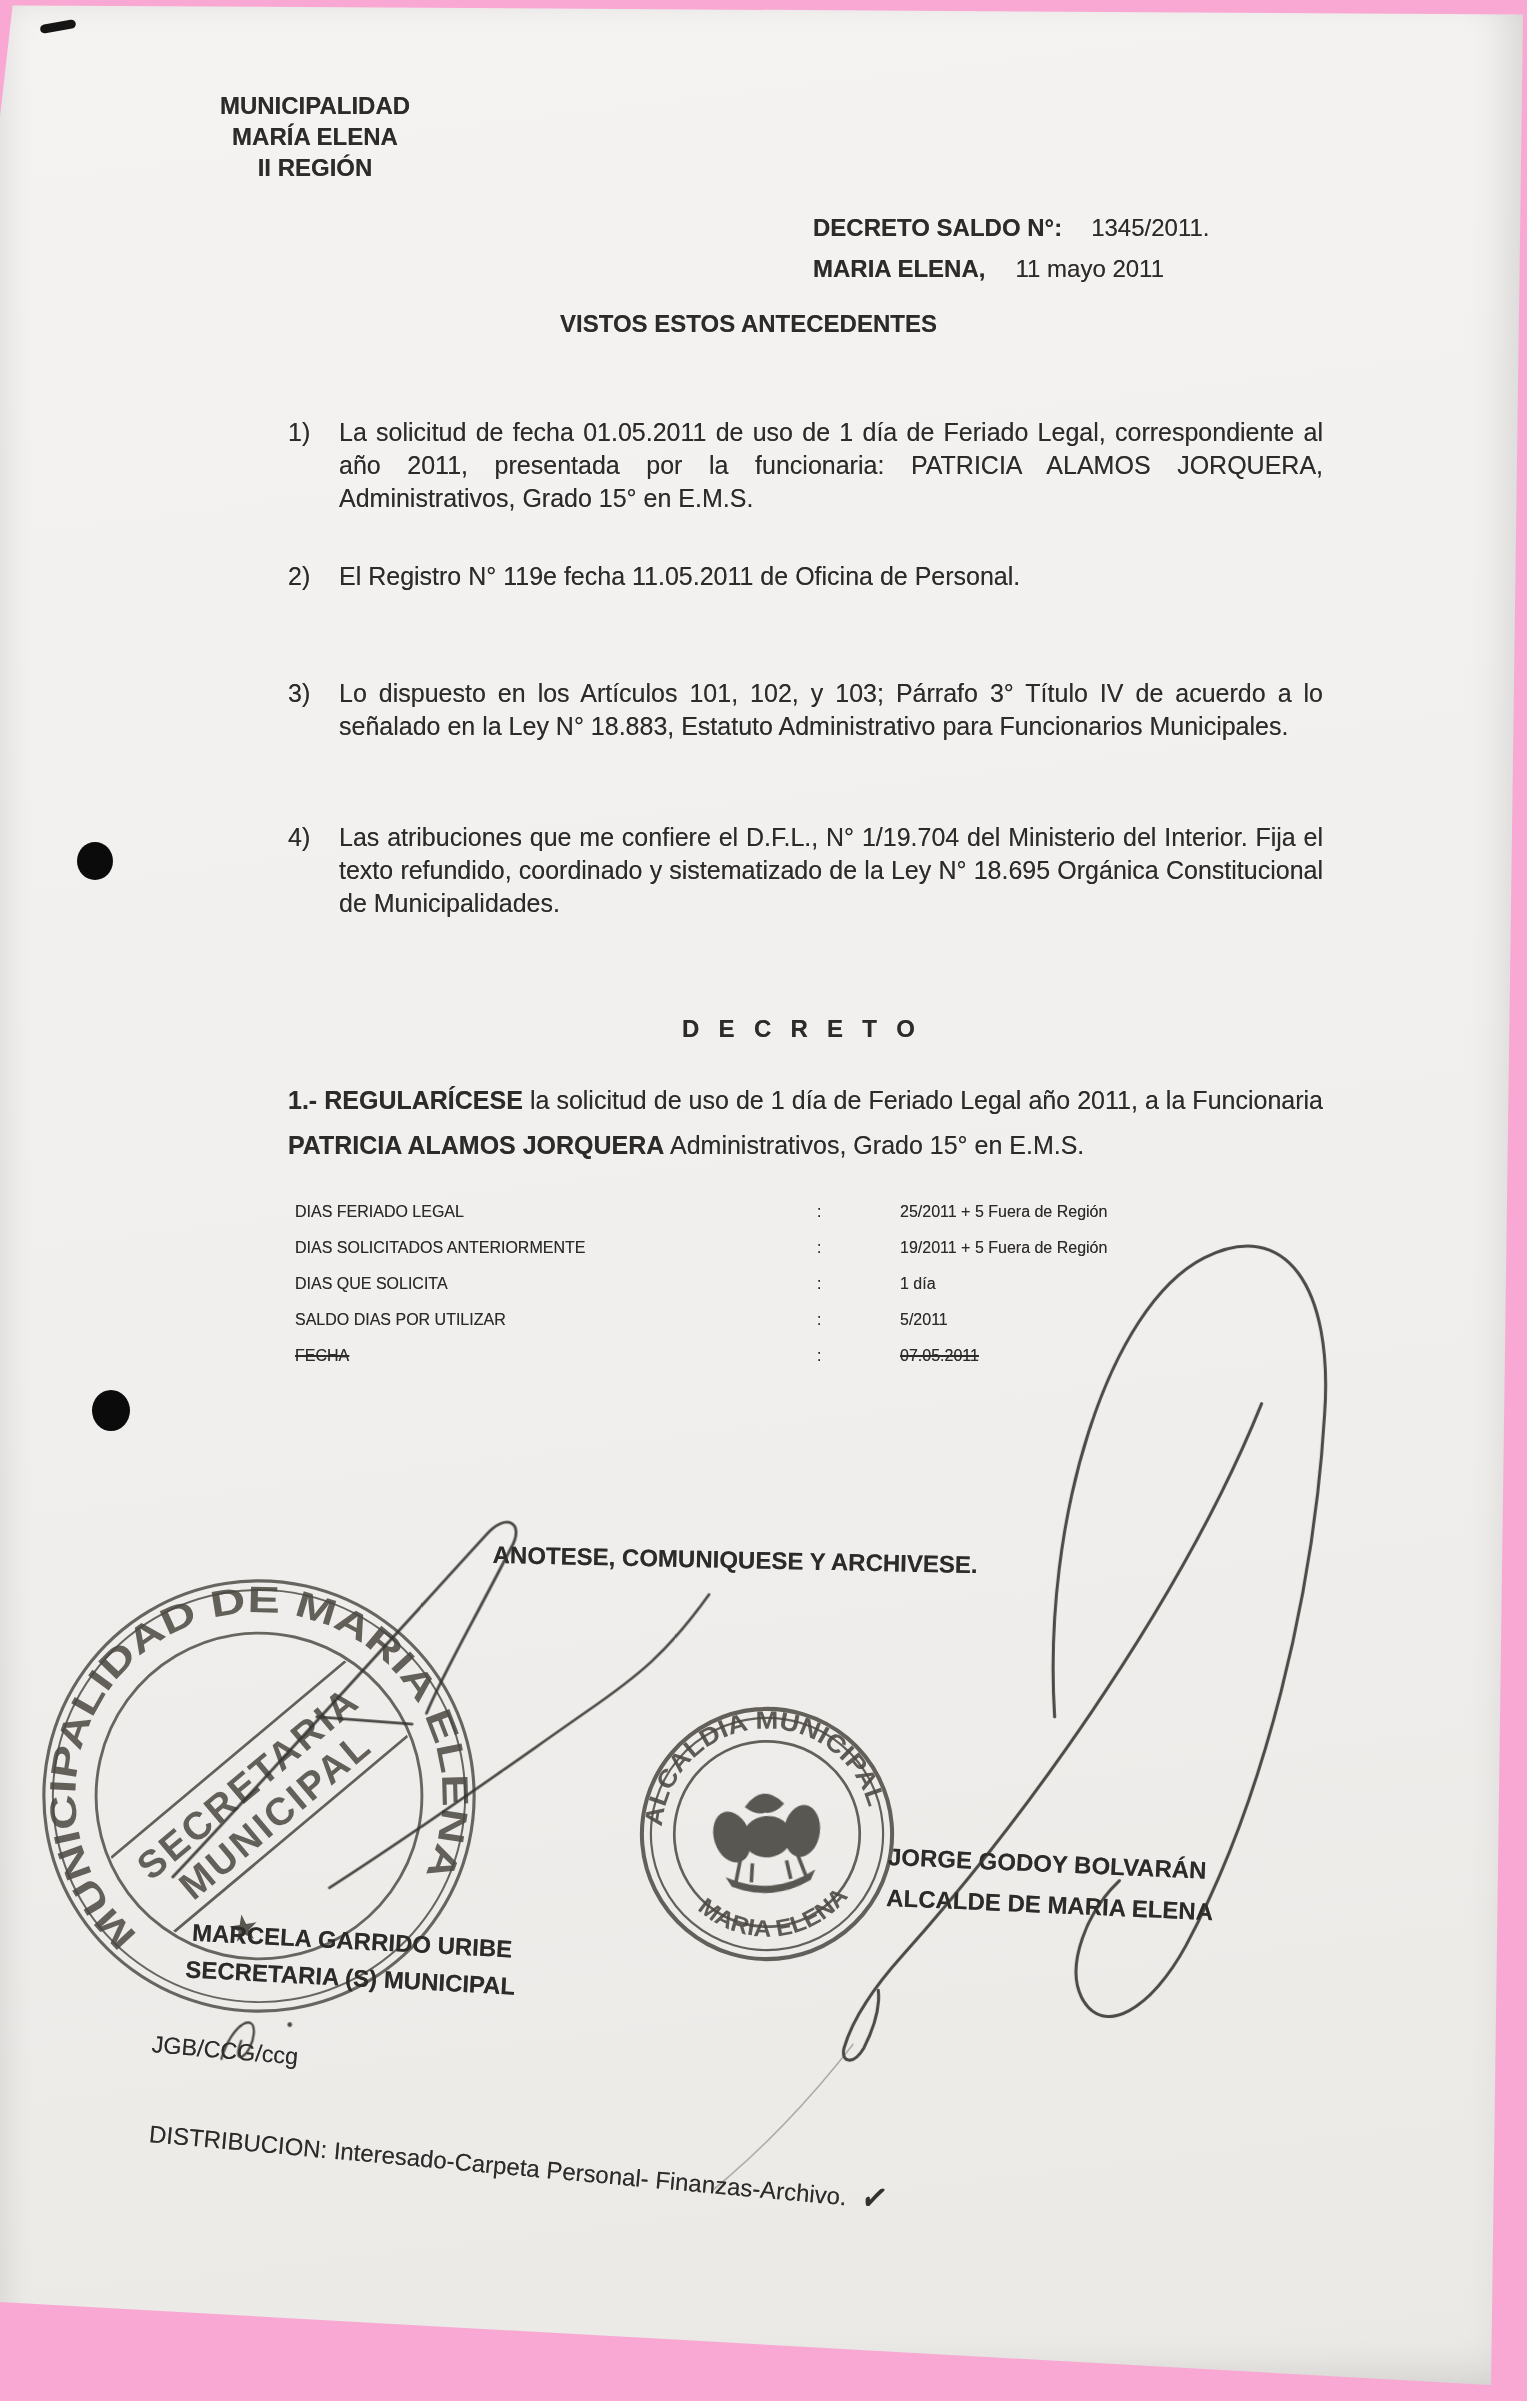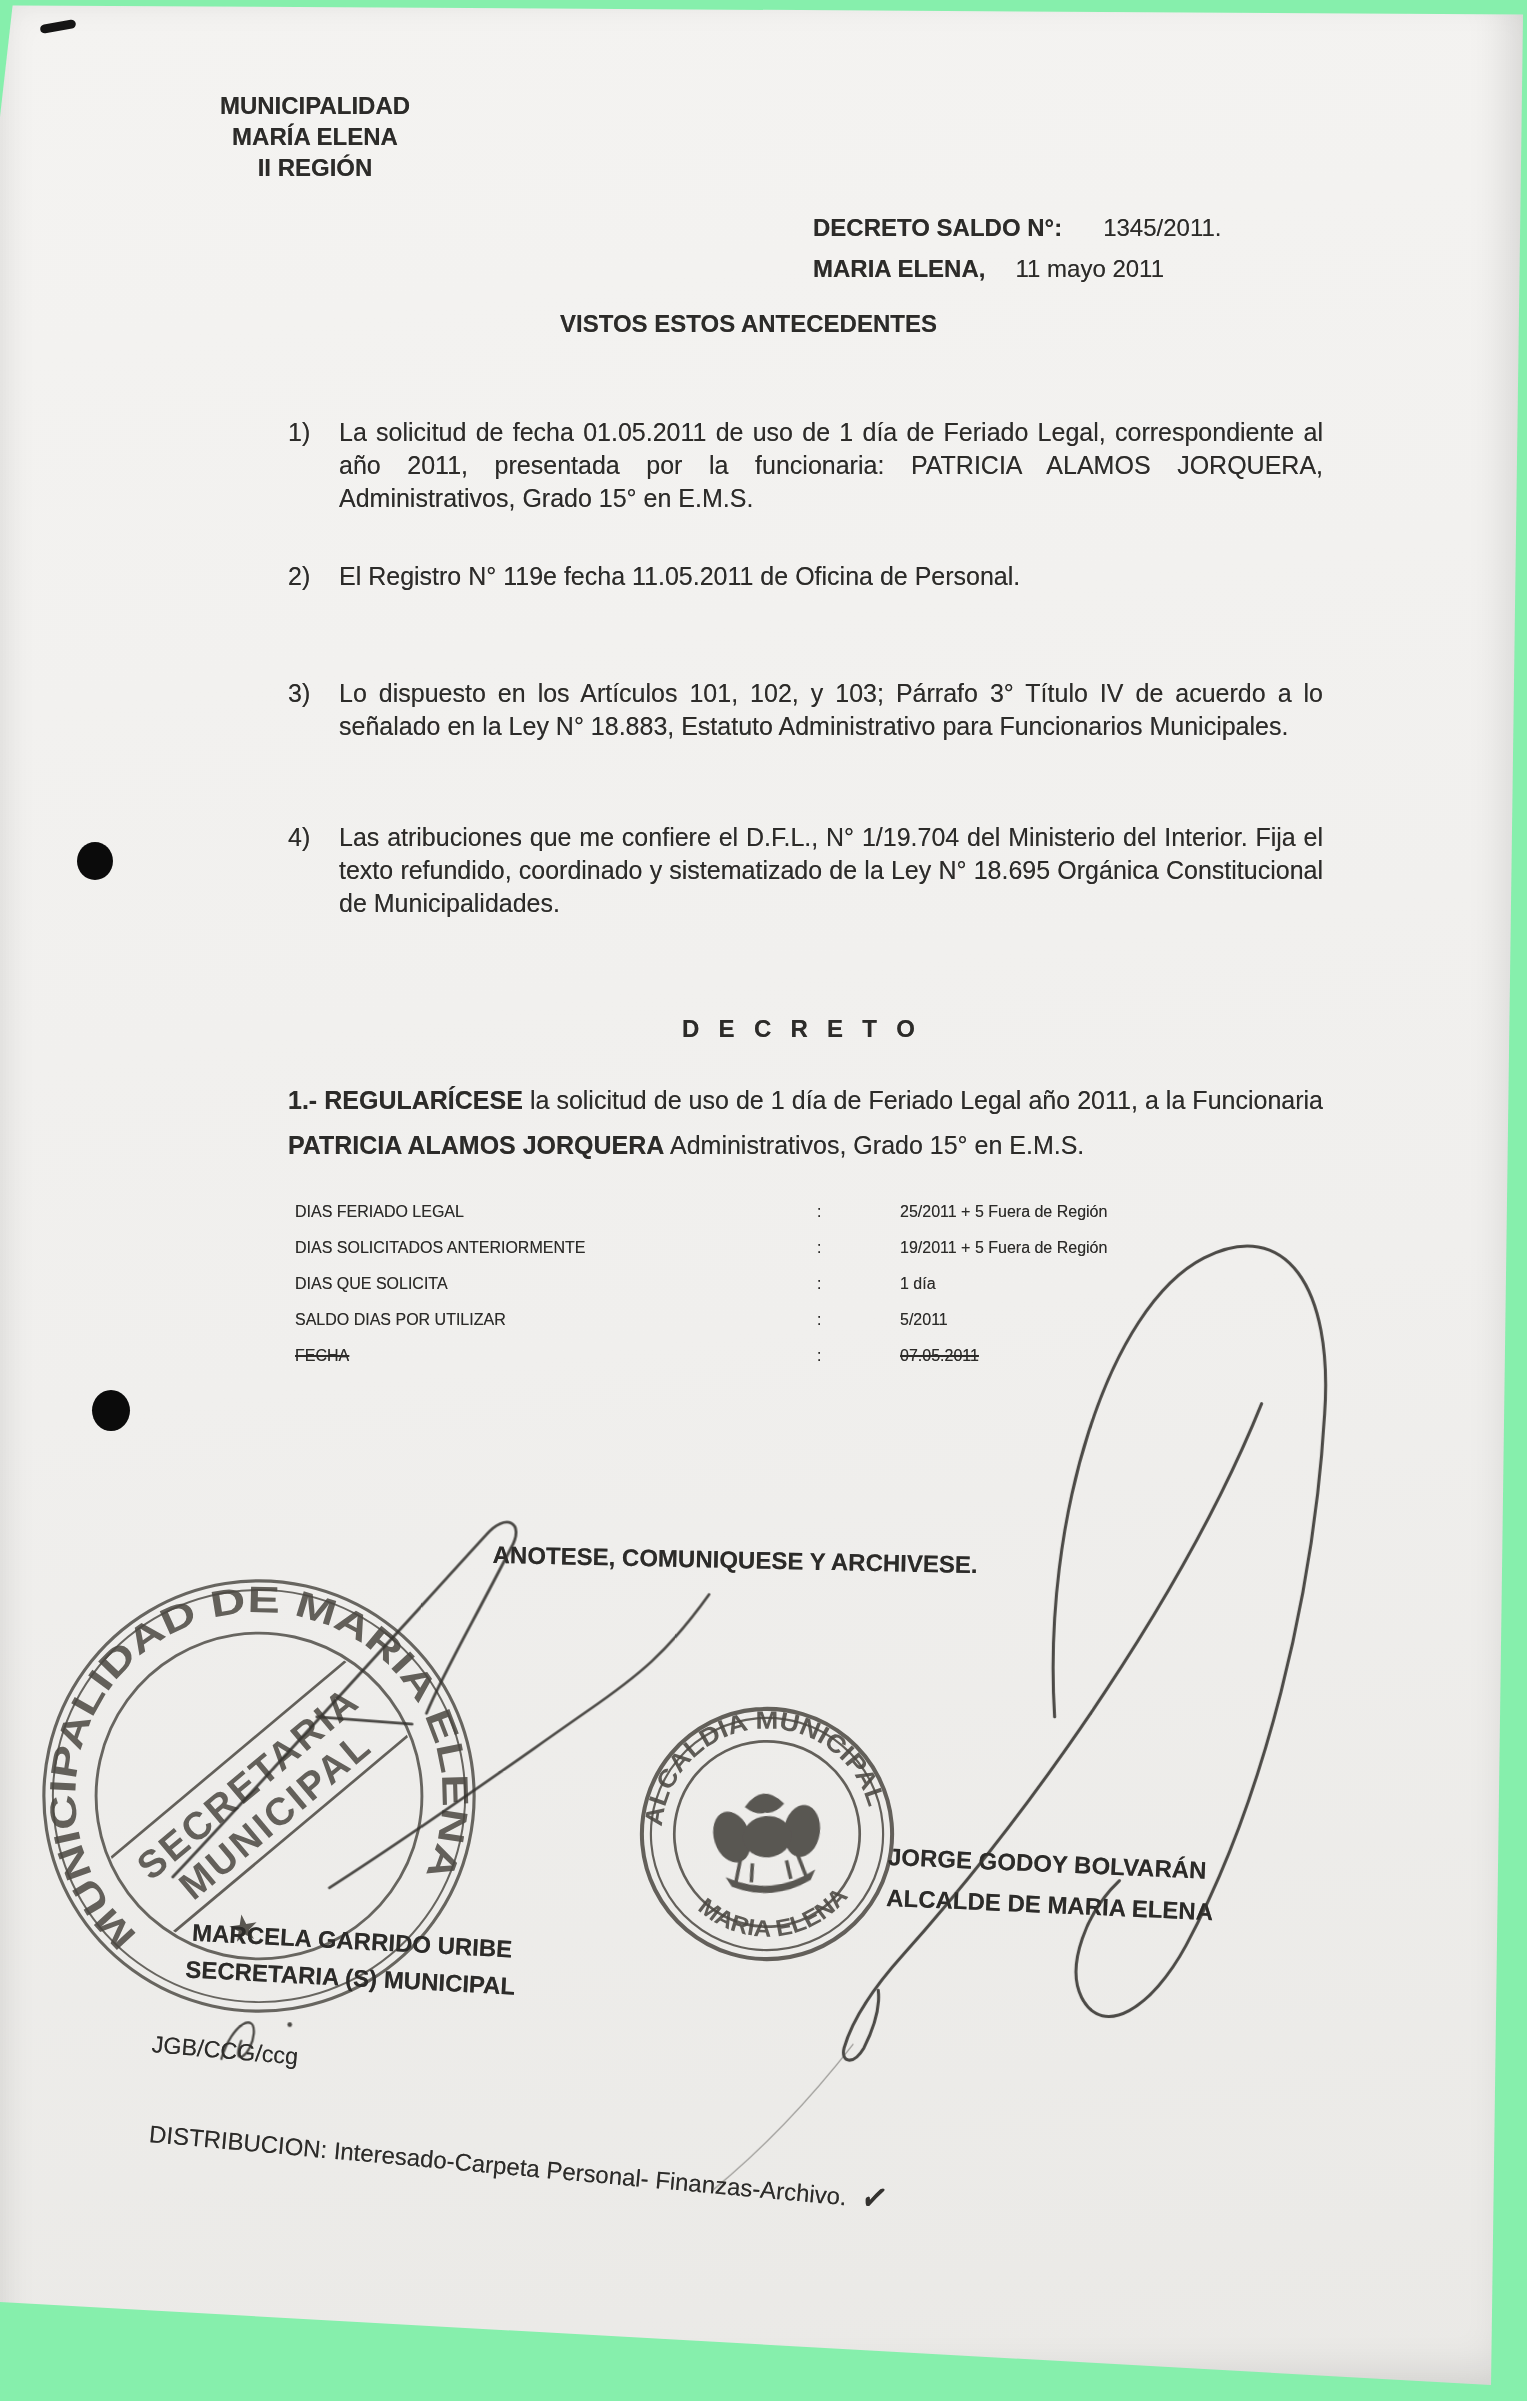--- a/index.html
+++ b/index.html
@@ -1,28 +1,28 @@
 <!DOCTYPE html>
 <html style="font-size:14.4px"><head>
 <meta charset="utf-8">
 <style>
   html,body{margin:0;padding:0;background:#000;}
-  .scan{position:relative;width:1527px;height:2401px;background:#86efac;overflow:hidden;
+  .scan{position:relative;width:1527px;height:2401px;background:#f9a8d4;overflow:hidden;
         font-family:"Liberation Sans",sans-serif;color:#2c2b29;}
   .paper{position:absolute;inset:0;
          background:linear-gradient(173deg,#f4f3f1 0%,#f0efed 55%,#eae9e6 100%);
          clip-path:polygon(12.6px 5.4px,1523px 14.4px,1491px 2385px,0px 2302px,0px 117px);}
   .paper::after{content:"";position:absolute;inset:0;
          box-shadow:inset -18px -25px 43px rgba(0,0,0,.12),inset 10.8px 9px 31px rgba(0,0,0,.05);}
   .abs{position:absolute;}
   .b{font-weight:700;}
   .ink{color:#2c2b29;text-shadow:0 0 0.5px rgba(44,43,41,.55);}
   .letterhead{left:200px;top:90px;width:230px;text-align:center;font-size:24px;line-height:31px;}
   .decreehead{left:813px;top:207px;font-size:24px;line-height:41px;white-space:nowrap;}
-  .decreehead .val{margin-left:41px;}
+  .decreehead .val{margin-left:29px;}
   .decreehead .date{margin-left:30px;}
   .vistos{left:560px;top:310px;font-size:24px;}
   .consider{left:288px;width:1035px;display:flex;font-size:25px;line-height:33px;}
   .consider .num{width:51px;flex:none;}
   .consider .body{flex:1;text-align:justify;}
   .c1{top:416px;} .c2{top:560px;} .c3{top:677px;} .c4{top:821px;}
   .decreto-title{left:682px;top:1015px;font-size:24px;letter-spacing:6.3px;}
   .resolution{left:288px;top:1078px;width:1035px;font-size:25px;line-height:45px;text-align:justify;}
   .leave-table{left:295px;top:1203px;width:1026px;font-size:16px;}
   .leave-table .row{display:flex;height:36px;align-items:flex-start;}

